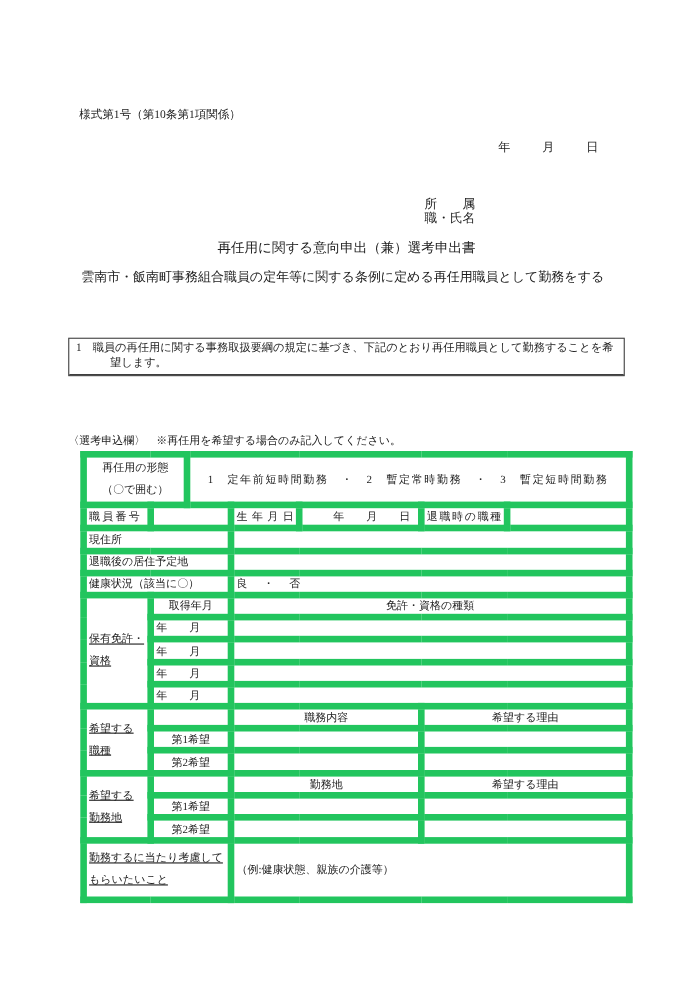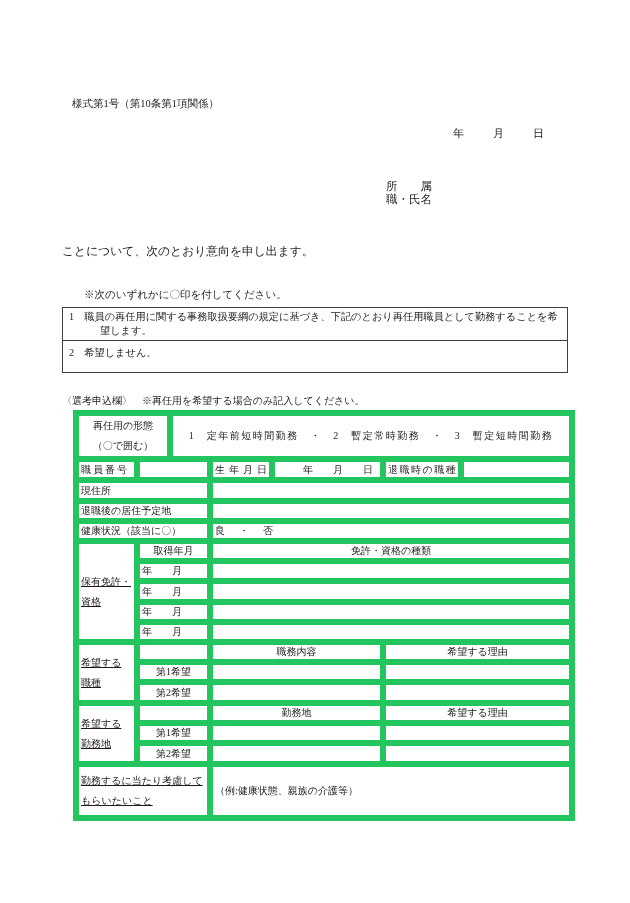--- a/index.html
+++ b/index.html
@@ -58,34 +58,31 @@
 <div class="page">
 
   <div class="abs form-number">様式第1号（第10条第1項関係）</div>
   <div class="abs date-line">年　月　日</div>
 
   <div class="abs signer">
     <div>所　　属</div>
     <div>職・氏名</div>
   </div>
 
+  <div class="abs doc-title">再任用に関する意向申出（兼）選考申出書</div>
 
   <div class="abs body-para">
-    <div class="line">ことについて、次のとおり意向を申し出ます。</div>
+    <div class="line">　雲南市・飯南町事務組合職員の定年等に関する条例に定める再任用職員として勤務をする</div>
   </div>
 
-  <div class="abs circle-note">※次のいずれかに〇印を付してください。</div>
 
   <div class="intention-box">
     <div class="opt opt1">
       <div class="line">1　職員の再任用に関する事務取扱要綱の規定に基づき、下記のとおり再任用職員として勤務することを希</div>
       <div class="line cont">望します。</div>
-    </div>
-    <div class="opt opt2">
-      <div class="line">2　希望しません。</div>
     </div>
   </div>
 
   <div class="abs selection-heading">〈選考申込欄〉　※再任用を希望する場合のみ記入してください。</div>
 
   <table class="main-table">
     <colgroup>
       <col style="width:61px">
         <col style="width:33px">
         <col style="width:40px">

